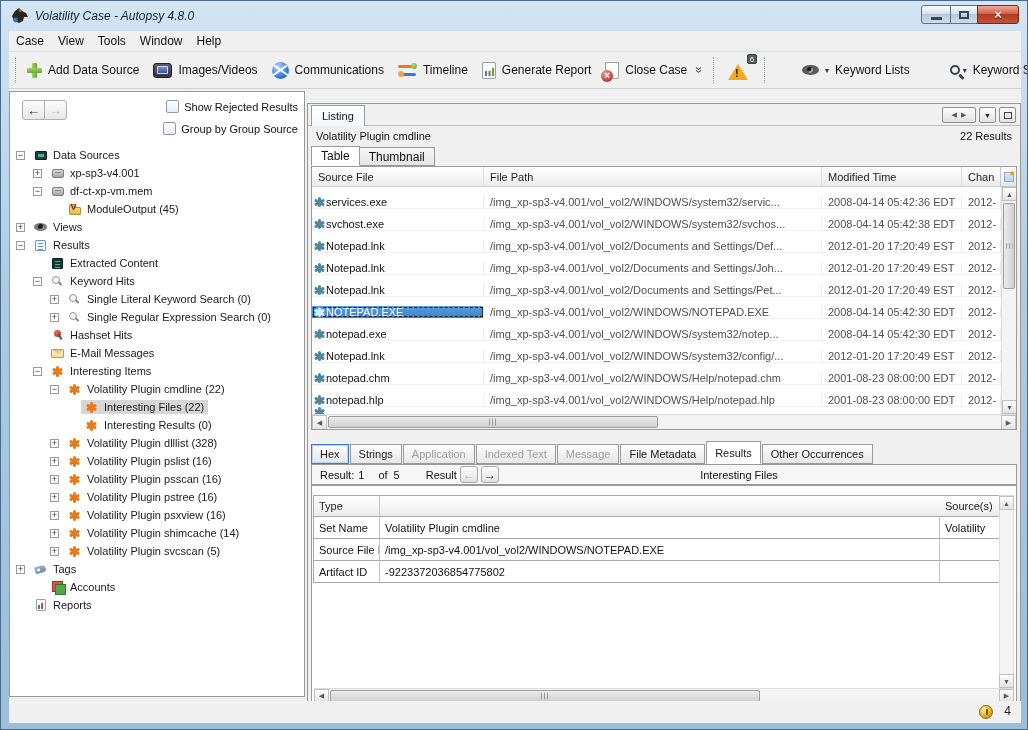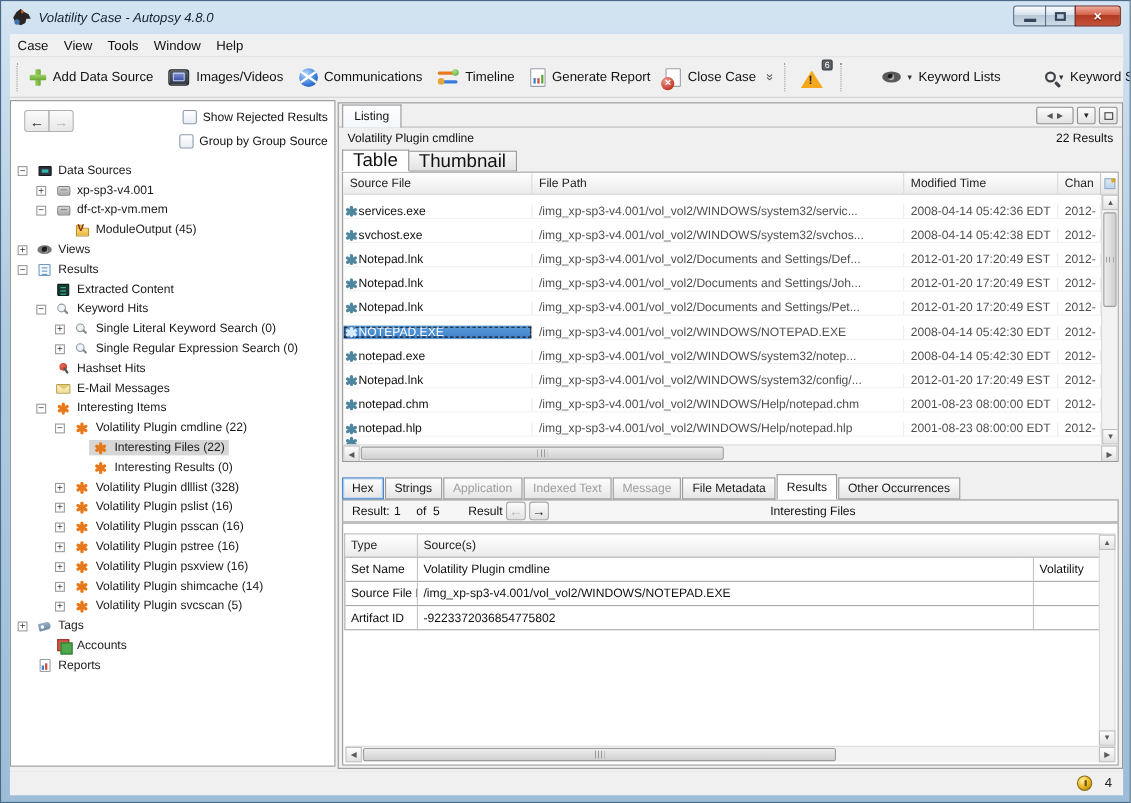--- a/index.html
+++ b/index.html
@@ -113,35 +113,35 @@
   .i-acct{width:14px;height:13px;position:relative;}
   .i-acct::before{content:"";position:absolute;left:1px;top:0;width:9px;height:9px;background:#d8564a;border:1px solid #9e3328;}
   .i-acct::after{content:"";position:absolute;left:4px;top:3px;width:9px;height:9px;background:#4ea84e;border:1px solid #2d7a2d;}
   .i-tag{width:11px;height:7px;background:linear-gradient(#9ab0c4,#708ba3);border-radius:1px 3.5px 3.5px 1px;position:relative;transform:rotate(-15deg);}
   .i-tag::after{content:"";position:absolute;left:2px;top:2.2px;width:2.5px;height:2.5px;background:#fff;border-radius:50%;}
   .i-report{width:10px;height:12px;background:#fff;border:1px solid #9aa0a8;border-radius:1px;position:relative;}
   .i-report::before{content:"";position:absolute;left:1.5px;bottom:1.5px;width:2px;height:4px;background:#3a7ad0;}
   .i-report::after{content:"";position:absolute;left:4.5px;bottom:1.5px;width:2px;height:6px;background:#cc4a3a;}
 
   
-  .right-panel{position:absolute;left:298px;top:4px;width:714px;height:606px;border:1px solid #979797;background:#f0f0f0;}
+  .right-panel{position:absolute;left:298px;top:14px;width:714px;height:606px;border:1px solid #979797;background:#f0f0f0;}
   .tabline{position:absolute;left:0;top:21px;right:0;height:1px;background:#bcbcbc;}
   .tab{position:absolute;left:3px;top:1px;height:21px;padding:0 10px;background:linear-gradient(#fdfeff,#f4f8fc);border:1px solid #9a9a9a;border-bottom:none;display:flex;align-items:center;font-size:11px;color:#111;z-index:2;}
   .lctrl{position:absolute;top:3px;right:4px;display:flex;gap:3px;z-index:3;}
   .lc{height:16px;border:1px solid #8e8e8e;border-radius:2px;background:linear-gradient(#fcfcfc,#e2e2e2);display:flex;align-items:center;justify-content:center;font-size:7px;color:#555;}
   .lc.pair{width:34px;gap:4px;}
   .lc.sq{width:17px;}
   .g-left::after{content:"◀";}
   .g-right::after{content:"▶";}
   .g-down::after{content:"▼";font-size:7px;color:#222;}
   .g-box{width:8px;height:7px;border:1.5px solid #444;}
   .listing-title{position:absolute;left:8px;top:23px;height:18px;display:flex;align-items:center;font-size:11px;color:#111;}
   .listing-count{position:absolute;right:8px;top:23px;height:18px;display:flex;align-items:center;font-size:11px;color:#111;}
   .subtabs{position:absolute;left:3px;top:42px;height:20px;display:flex;align-items:flex-end;}
-  .stab{height:19px;padding:0 9px;border:1px solid #9a9a9a;background:linear-gradient(#f7f7f7,#e3e3e3);display:flex;align-items:center;font-size:17px;color:#111;margin-right:-1px;}
+  .stab{height:19px;padding:0 9px;border:1px solid #9a9a9a;background:linear-gradient(#f7f7f7,#e3e3e3);display:flex;align-items:center;font-size:12px;color:#111;margin-right:-1px;}
   .stab.active{background:#fff;height:20px;border-bottom:1px solid #fff;z-index:2;}
 
   
   .tablebox{position:absolute;left:3px;top:62px;width:706px;height:264px;border:1px solid #9a9a9a;background:#fff;overflow:hidden;}
   .thead{display:flex;height:20px;background:linear-gradient(#ffffff,#ebebeb);border-bottom:1px solid #cfcfcf;font-size:11px;color:#222;position:relative;width:689px;}
   .th{padding-left:6px;border-right:1px solid #dcdcdc;height:100%;display:flex;align-items:center;overflow:hidden;white-space:nowrap;}
   .w1{width:172px;flex:none;}.w2{width:338px;flex:none;}.w3{width:140px;flex:none;}.w4{width:39px;flex:none;border-right:none;}
   .trow{display:flex;height:22px;align-items:flex-end;font-size:11px;border-bottom:1px solid #f1f1f1;width:689px;}
   .cell{display:flex;align-items:center;padding-left:6px;border-right:1px solid #ececec;overflow:hidden;white-space:nowrap;}
   .cell .fname{margin-left:5px;color:#111;}
@@ -170,21 +170,21 @@
   .btab.hex{border-color:#3d7cc9;box-shadow:inset 0 0 0 1px #bad4ee;}
   .btab.disabled{color:#9d9d9d;}
   .btab.active{background:#fff;height:23px;border-bottom:1px solid #fff;}
   .navbar{position:absolute;left:3px;top:360px;width:706px;height:21px;border:1px solid #9a9a9a;background:#f6f6f6;display:flex;align-items:center;font-size:11px;color:#111;padding-left:8px;}
   .rnav{width:18px;height:17px;border:1px solid #a8a8a8;border-radius:3px;background:linear-gradient(#fcfcfc,#e2e2e2);display:flex;align-items:center;justify-content:center;font-size:12px;margin-left:3px;}
   .rnav.prev{color:#b4b4b4;}
   .rnav.next{color:#1a1a1a;font-weight:bold;}
   .navtitle{position:absolute;left:250px;right:100px;text-align:center;}
   .viewerbox{position:absolute;left:3px;top:381px;width:706px;height:221px;border:1px solid #9a9a9a;background:#fff;}
   .btable{position:absolute;left:1px;top:9px;width:688px;border:1px solid #a8a8a8;border-bottom:none;font-size:11px;}
-  .bthead{display:flex;height:21px;background:linear-gradient(#ffffff,#ebebeb);border-bottom:1px solid #a8a8a8;color:#222;}
+  .bthead{display:flex;height:21px;background:linear-gradient(#ffffff,#ebebeb);border-bottom:1px solid #a8a8a8;color:#222;justify-content:space-between;}
   .bth{padding-left:5px;display:flex;align-items:center;border-right:1px solid #c4c4c4;overflow:hidden;white-space:nowrap;}
   .bw1{width:66px;flex:none;}.bw2{width:560px;flex:none;}.bw3{width:60px;flex:none;border-right:none;}
   .brow{display:flex;height:22px;border-bottom:1px solid #a8a8a8;color:#111;}
   .bcell{padding-left:5px;display:flex;align-items:center;border-right:1px solid #c4c4c4;overflow:hidden;white-space:nowrap;}
   .vsb2{position:absolute;right:2px;top:9px;width:15px;height:194px;background:#f3f3f3;border:1px solid #dcdcdc;}
   .hsb2{position:absolute;left:2px;right:2px;bottom:2px;height:15px;background:#f3f3f3;border-top:1px solid #dcdcdc;}
 
   
   .statusbar{position:absolute;left:8px;top:700px;width:1012px;height:22px;background:#f0f0f0;}
   .ball{position:absolute;right:28px;top:4px;width:14px;height:14px;border-radius:50%;background:radial-gradient(circle at 35% 30%,#ffef9e,#e8b321 55%,#9a7400);border:1px solid #8a6a10;}

